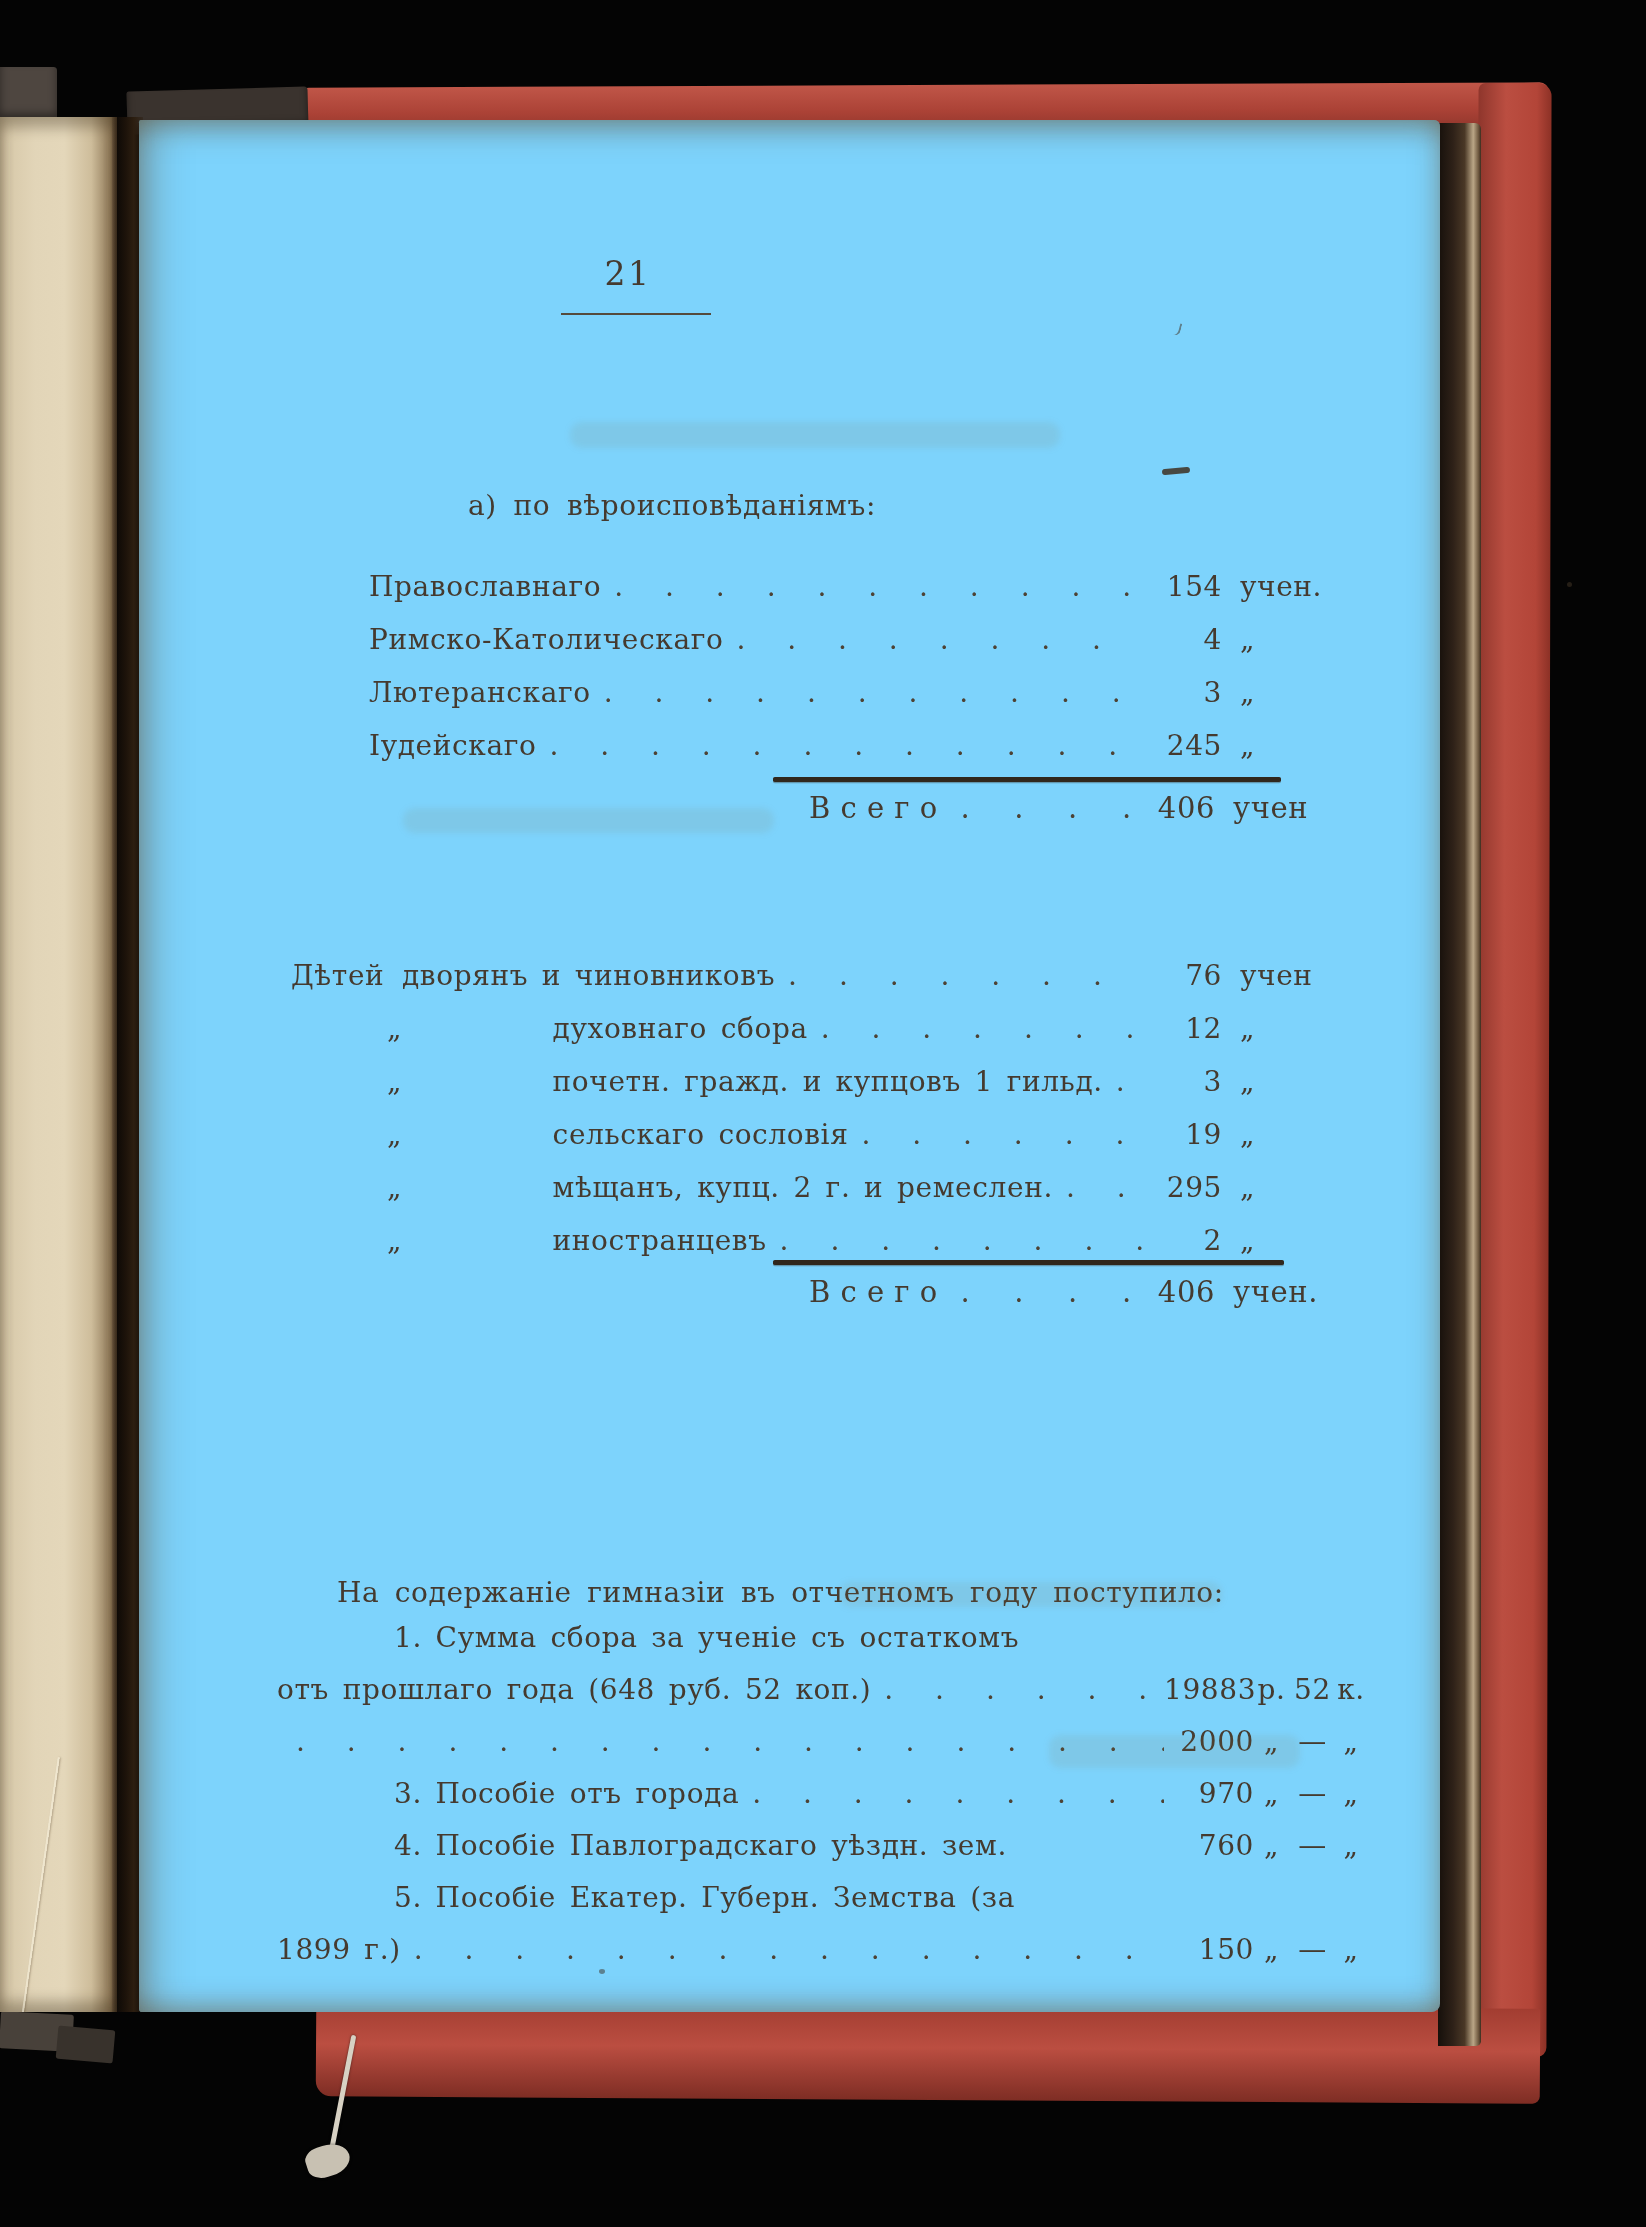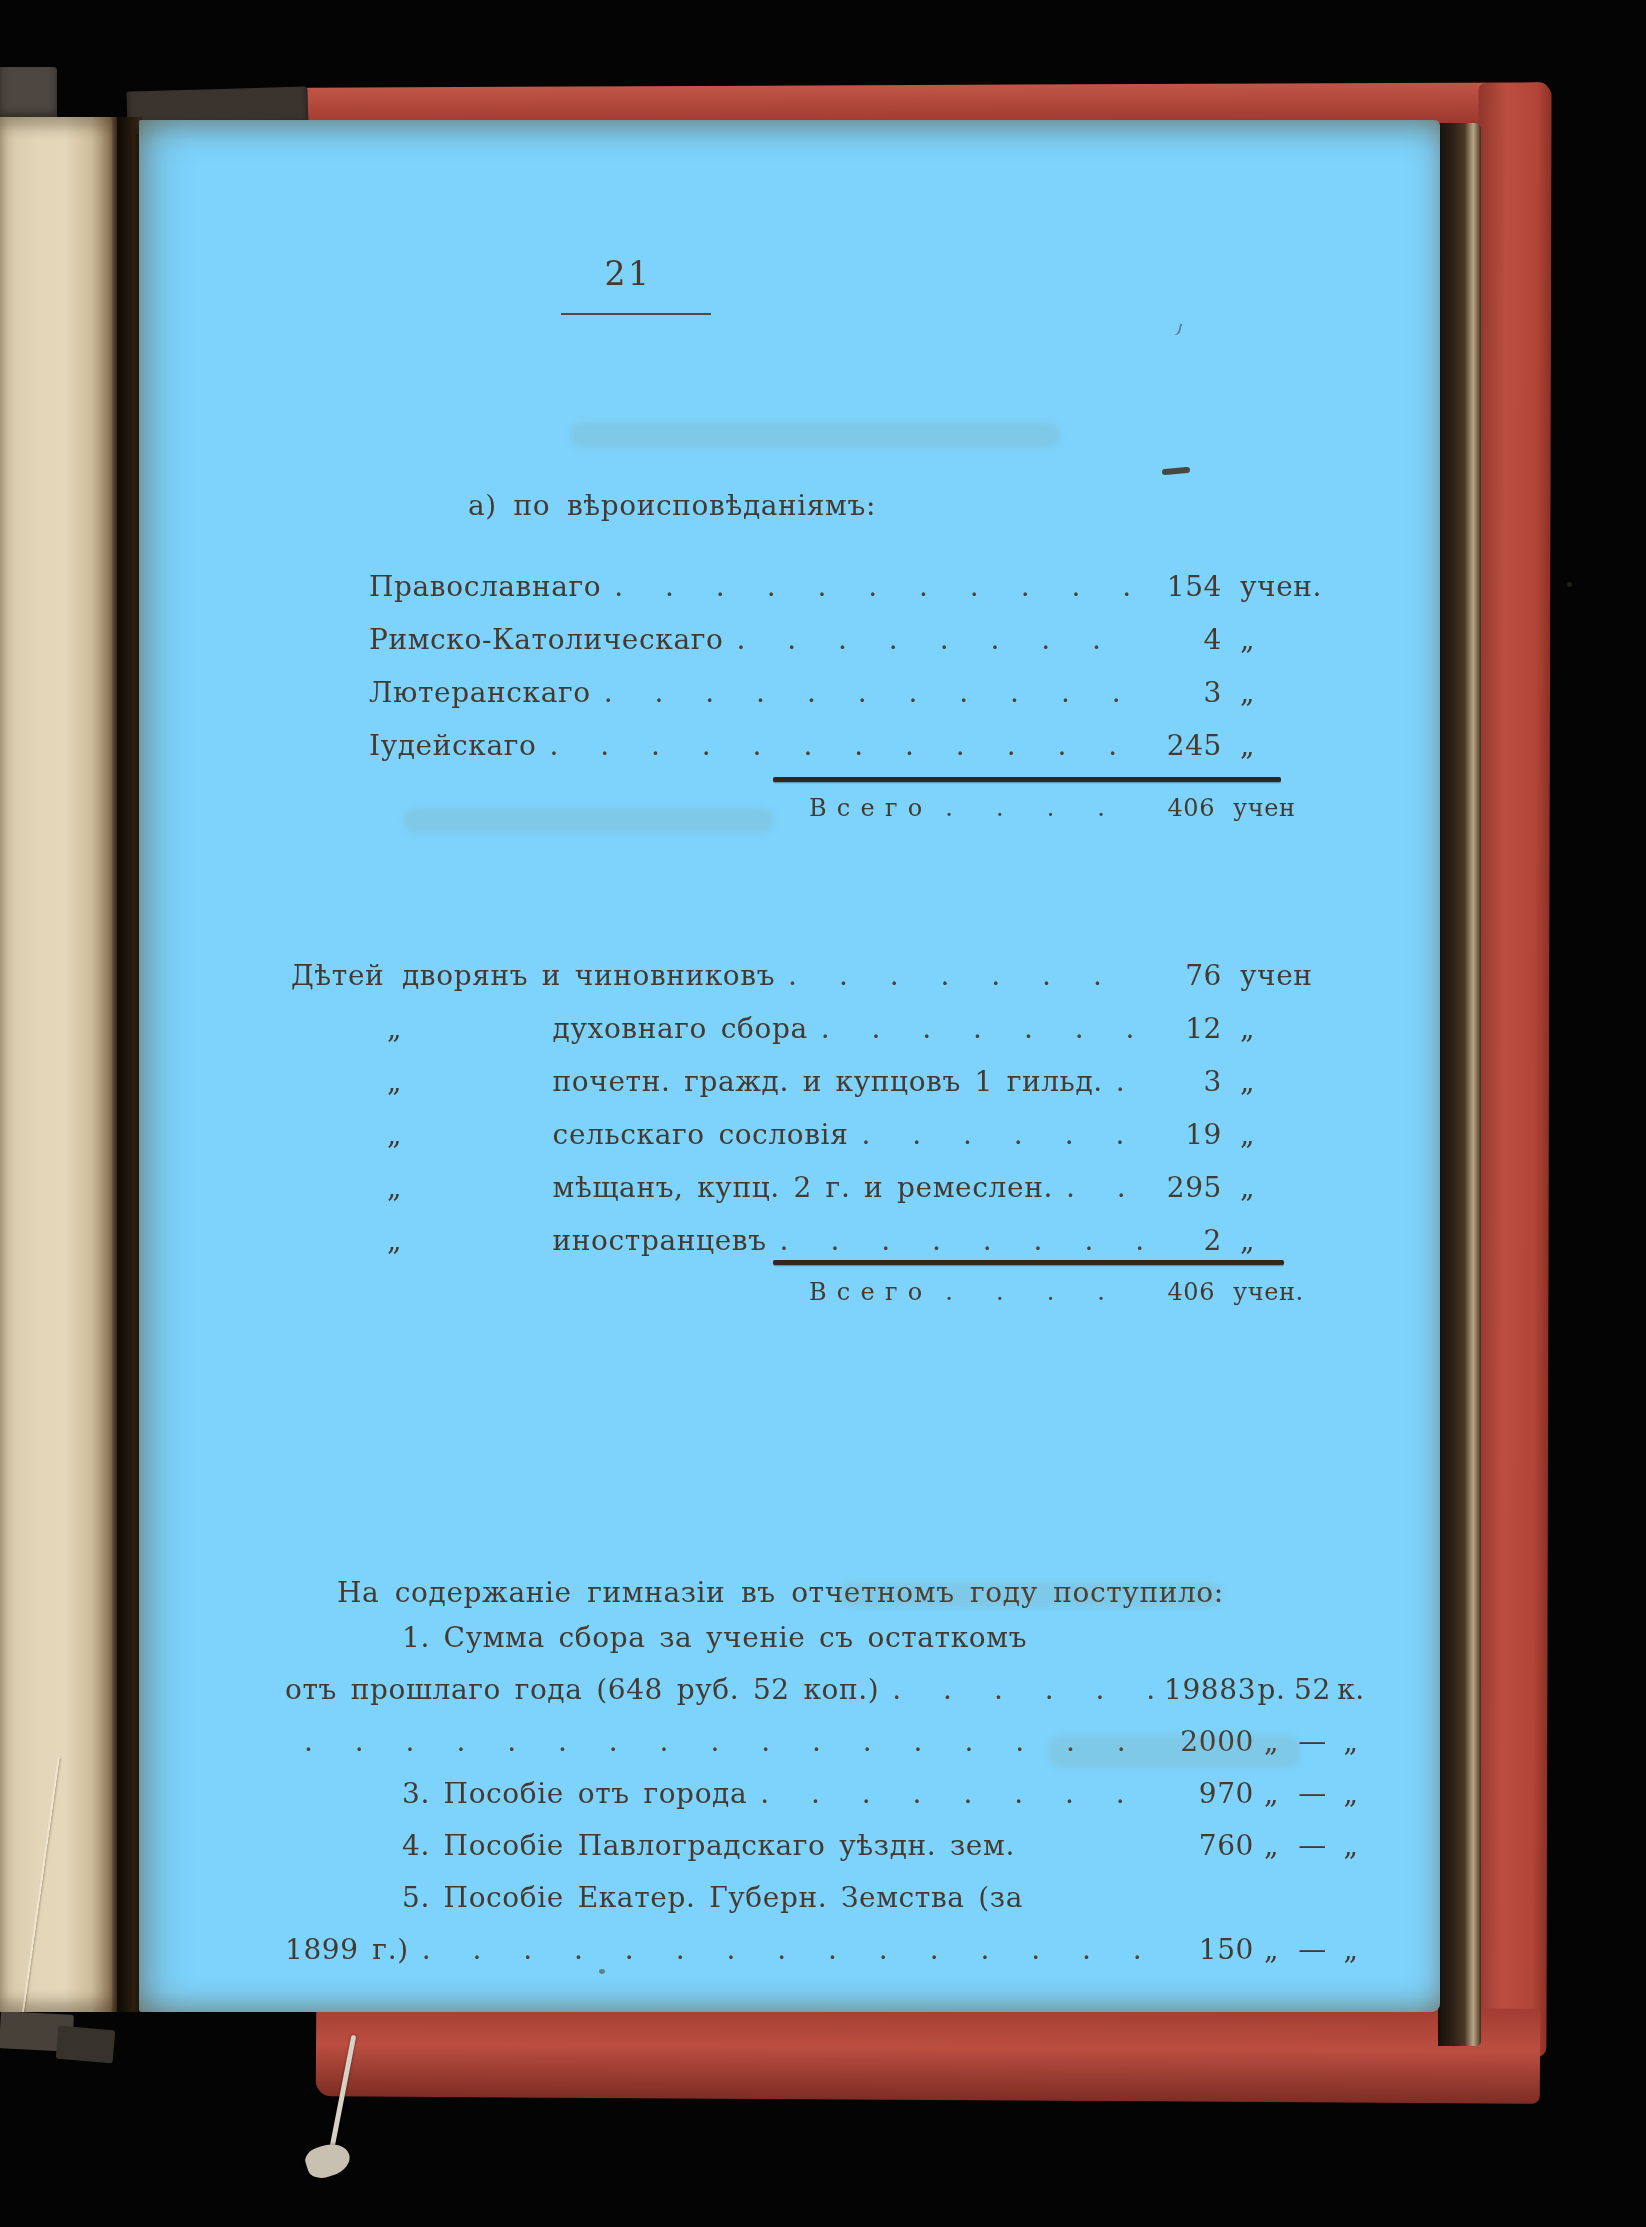--- a/index.html
+++ b/index.html
@@ -74,30 +74,30 @@
   .unit{flex:none;width:90px;padding-left:18px;}
 
   .esrow .pre{flex:none;width:111px;}
   .esrow.ditto .pre{text-align:right;padding-right:9.6px;}
   .esrow .lbl{flex:none;}
   .esrow.ditto .lbl{margin-left:141px;}
 
   .rule{position:absolute;height:4.8px;background:#30271d;border-radius:1.8px;
         box-shadow:0 1.2px 0 rgba(48,39,29,.35);}
   .total{position:absolute;left:526px;width:520px;display:flex;align-items:center;
-         height:51px;line-height:51px;font-size:24px;}
+         height:51px;line-height:51px;font-size:29px;}
   .total .tlabel{flex:none;letter-spacing:10.2px;}
   .total .dots{letter-spacing:15.6px;}
   .total .unit{width:96px;}
 
   .para{position:absolute;left:0;width:1047px;}
   .para .line{line-height:55px;}
 
   .incrows{position:absolute;left:0;width:1083px;}
-  .incrow{display:flex;align-items:flex-start;height:52px;line-height:52px;margin-left:8px;}
+  .incrow{display:flex;align-items:flex-start;height:52px;line-height:52px;}
   .incrow .ilabel{flex:none;margin-left:-6px;}
   .incrow.num-indent .ilabel{margin-left:111px;}
   .irub{flex:none;width:90px;text-align:right;}
   .irsym{flex:none;width:35px;text-align:center;}
   .ikop{flex:none;width:47px;text-align:center;}
   .iksym{flex:none;width:30px;text-align:center;}
 
   .artifact-dash{position:absolute;left:879px;top:348px;width:27.5px;height:6px;
      background:#41382d;border-radius:3px;transform:rotate(-5deg);opacity:.9;}
   .artifact-tick{position:absolute;left:886px;top:202px;width:9.6px;height:13px;

